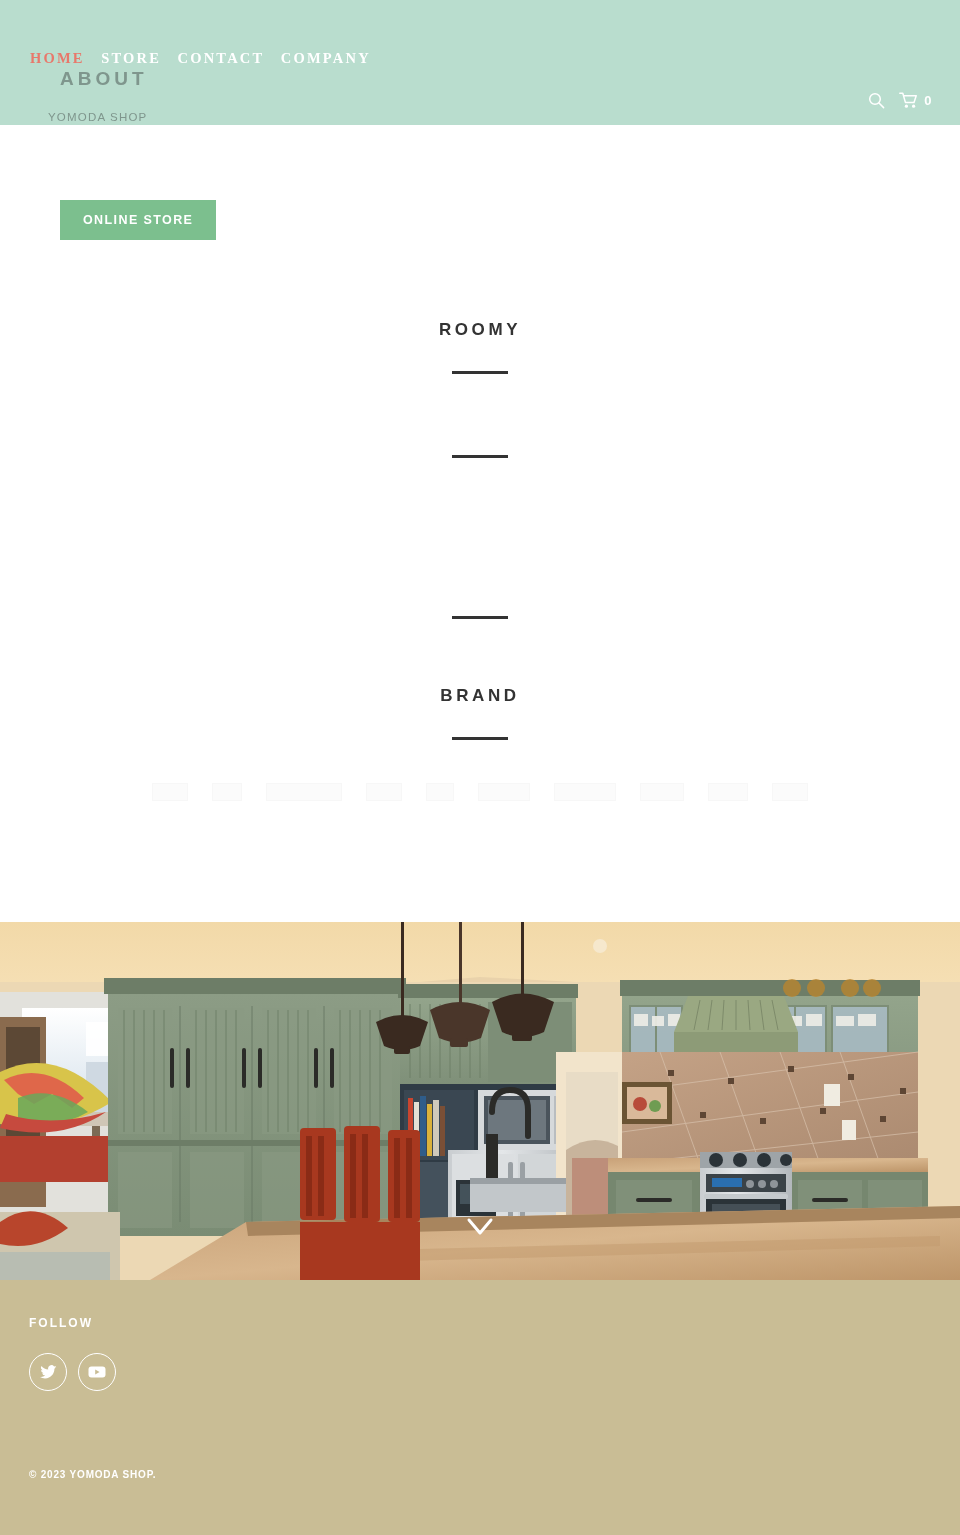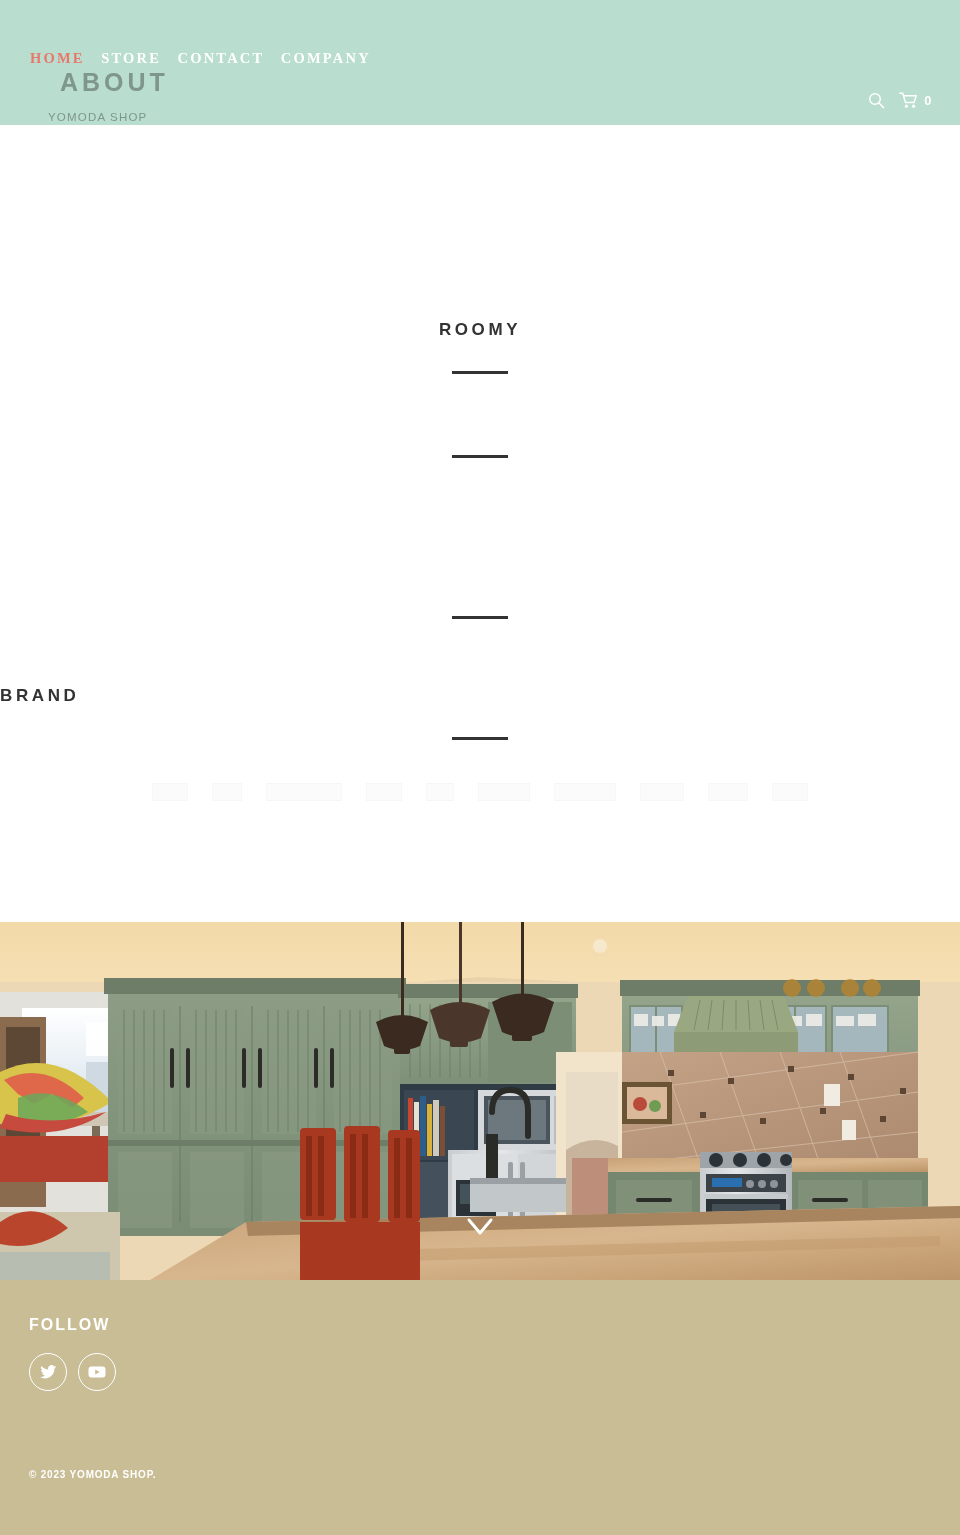--- a/index.html
+++ b/index.html
@@ -46,21 +46,21 @@
     vertical-align: top;
     margin-right: 12px;
   }
   .nav-primary a.is-active { color: #e8786b; }
   .nav-primary a:last-child { margin-right: 0; }
 
   .nav-about {
     position: absolute;
     top: 68px;
     left: 60px;
-    font-size: 25px;
+    font-size: 19px;
     font-weight: bold;
     letter-spacing: 4px;
     color: #7f968d;
   }
 
   .brand-tagline {
     position: absolute;
     top: 111px;
     left: 48px;
     font-size: 11.5px;
@@ -143,21 +143,21 @@
     background: #333333;
     margin: 29px auto 0;
   }
 
   
   .brand-section {
     position: absolute;
     top: 684px;
     left: 0;
     width: 960px;
-    text-align: left;
+    text-align: center;
   }
 
   .brand-logos {
     display: flex;
     align-items: center;
     justify-content: center;
     gap: 24px;
     margin-top: 43px;
     padding: 0 150px;
   }
@@ -199,21 +199,21 @@
     left: 0;
     width: 960px;
     height: 255px;
     background: #c9bd95;
   }
 
   .footer-heading {
     position: absolute;
     top: 36px;
     left: 29px;
-    font-size: 16px;
+    font-size: 12px;
     font-weight: bold;
     letter-spacing: 2px;
     color: #ffffff;
   }
 
   .social-row {
     position: absolute;
     top: 73px;
     left: 29px;
     display: flex;
@@ -276,20 +276,23 @@
             <path d="M0.8 1.2h3l2.6 9.2h8.6l2.2-6.6H5.1" stroke="#ffffff" stroke-width="1.5" stroke-linecap="round" stroke-linejoin="round"></path>
             <circle cx="7.4" cy="14.2" r="1.6" fill="#ffffff"></circle>
             <circle cx="14.6" cy="14.2" r="1.6" fill="#ffffff"></circle>
           </svg>
         </span>
         <span class="cart-count">0</span>
       </button>
     </div>
   </header>
 
+  <div class="cta-wrap">
+    <button class="btn-store">ONLINE STORE</button>
+  </div>
 
   <section class="features">
 
     <div class="feature-block">
       <h2 class="feature-title">ROOMY</h2>
       <div class="feature-rule"></div>
     </div>
 
     <div class="feature-block">
       <div class="feature-rule"></div>

